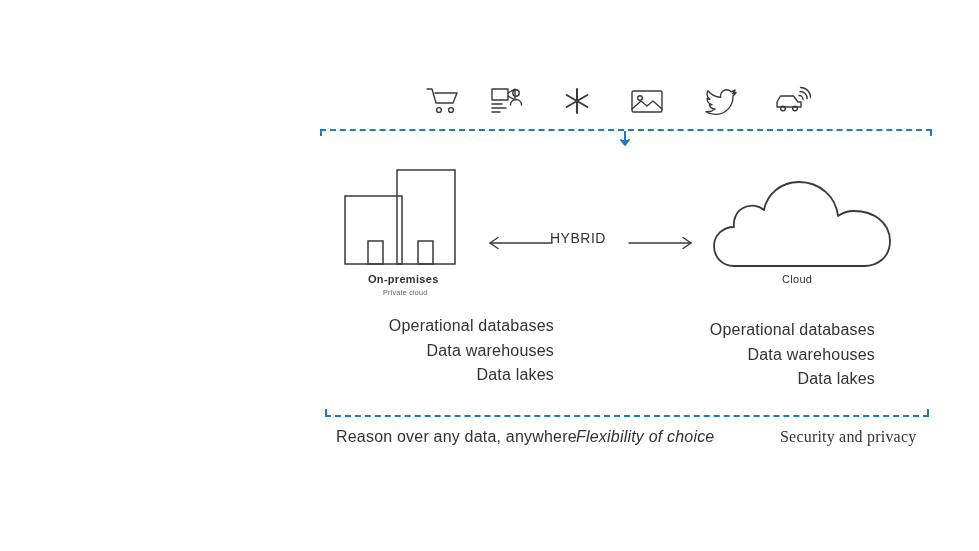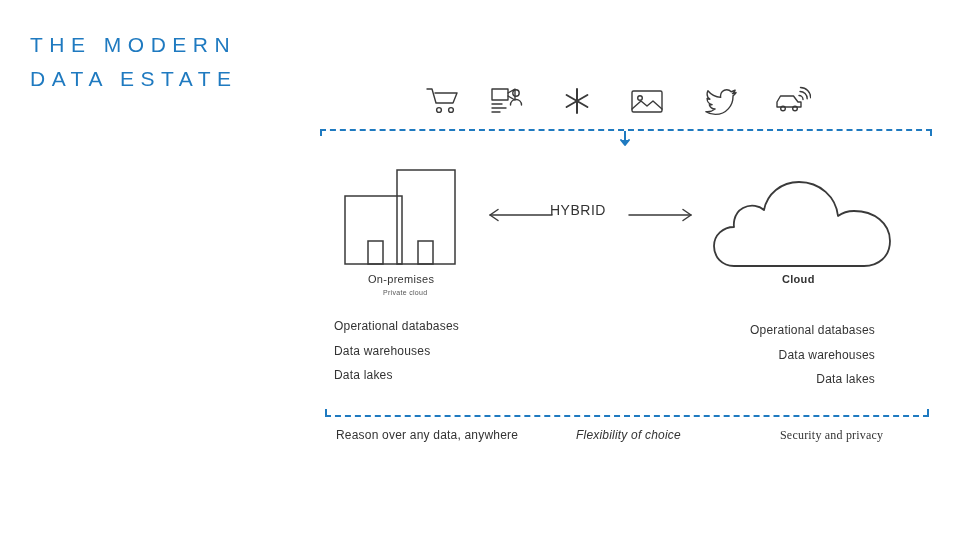--- a/index.html
+++ b/index.html
@@ -115,21 +115,21 @@
     left: 712px;
     top: 178px;
     width: 180px;
     height: 92px;
   }
 
   
   .hybrid-wrap {
     position: absolute;
     left: 488px;
-    top: 202px;
+    top: 230px;
     width: 205px;
     height: 26px;
   }
   .hybrid-label {
     position: absolute;
     left: 62px;
     top: 0px;
     font-size: 14px;
     color: #333333;
     letter-spacing: 0.5px;
@@ -139,90 +139,89 @@
     left: 0;
     top: 4px;
   }
 
   
   .onprem-label {
     position: absolute;
     left: 368px;
     top: 273px;
     font-size: 11px;
-    font-weight: normal;
+    font-weight: bold;
     color: #333333;
     letter-spacing: 0.3px;
   }
   .onprem-sub {
     position: absolute;
     left: 383px;
     top: 289px;
     font-size: 7px;
     color: #555555;
     letter-spacing: 0.3px;
   }
   .cloud-label {
     position: absolute;
     left: 782px;
     top: 273px;
     font-size: 11px;
-    font-weight: bold;
+    font-weight: normal;
     color: #333333;
     letter-spacing: 0.3px;
   }
 
   
   .list-left {
     position: absolute;
     left: 334px;
     top: 314px;
     width: 220px;
     text-align: left;
   }
   .list-right {
     position: absolute;
     left: 640px;
     top: 318px;
     width: 235px;
     text-align: right;
   }
   .list-item {
-    font-size: 12px;
+    font-size: 16px;
     color: #333333;
     line-height: 24.5px;
     letter-spacing: 0.2px;
+    text-align: right;
   }
 
   
   .footer {
     position: absolute;
     left: 320px;
     top: 428px;
     width: 612px;
     height: 22px;
   }
   .pillar {
     position: absolute;
-    font-size: 12px;
+    font-size: 16px;
     color: #333333;
     letter-spacing: 0.2px;
     white-space: nowrap;
   }
   .pillar-0 { left: 16px;  top: 0; }
   .pillar-1 { left: 256px; top: 0; font-style: italic; }
   .pillar-2 { left: 460px; top: 0; font-family: Liberation Serif, serif; }
 </style>
 </head>
 <body>
 
 <div class="slide">
 
-  <div class="title"><span>THE MODERN</span>
-<span>DATA ESTATE</span></div>
 
   <div class="icon-row">
 
     <div class="icon-cell" style="left:0px;top:0px;">
       <svg width="36" height="32" viewBox="0 0 36 32" fill="none" stroke="#3a3a3a" stroke-width="1.4" stroke-linecap="round" stroke-linejoin="round">
         <path d="M2 4 h5 l4 14 h17 l4 -10 h-22"></path>
         <circle cx="14" cy="25" r="2.4"></circle>
         <circle cx="26" cy="25" r="2.4"></circle>
       </svg>
     </div>

